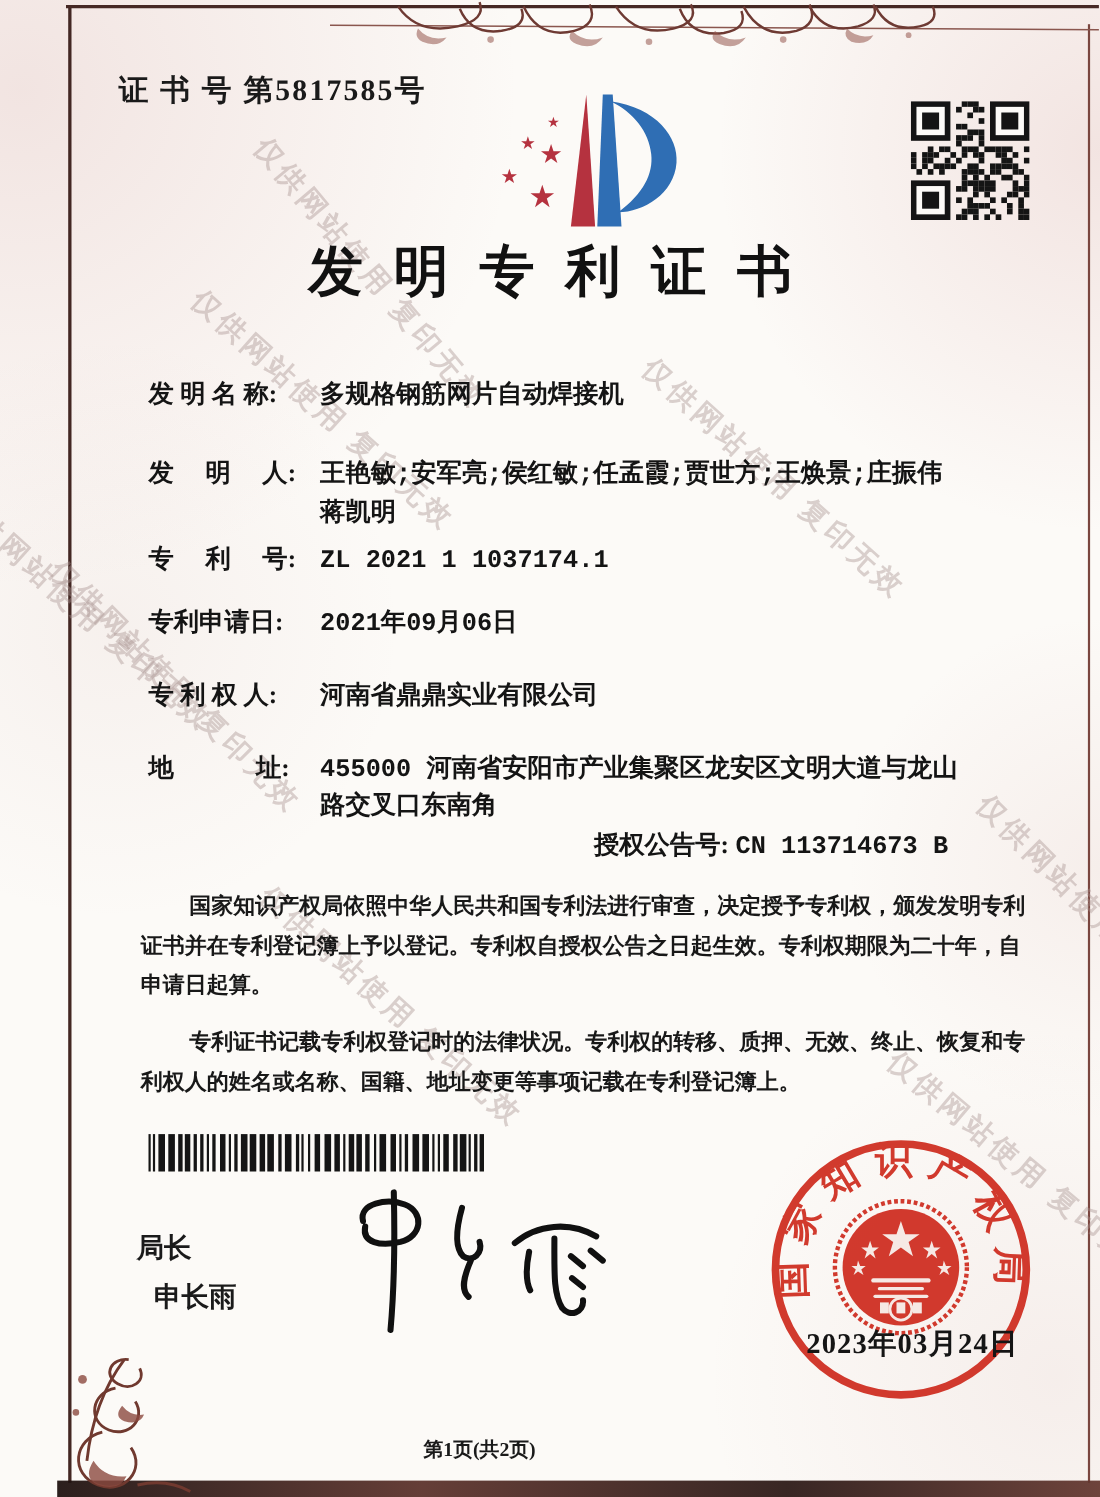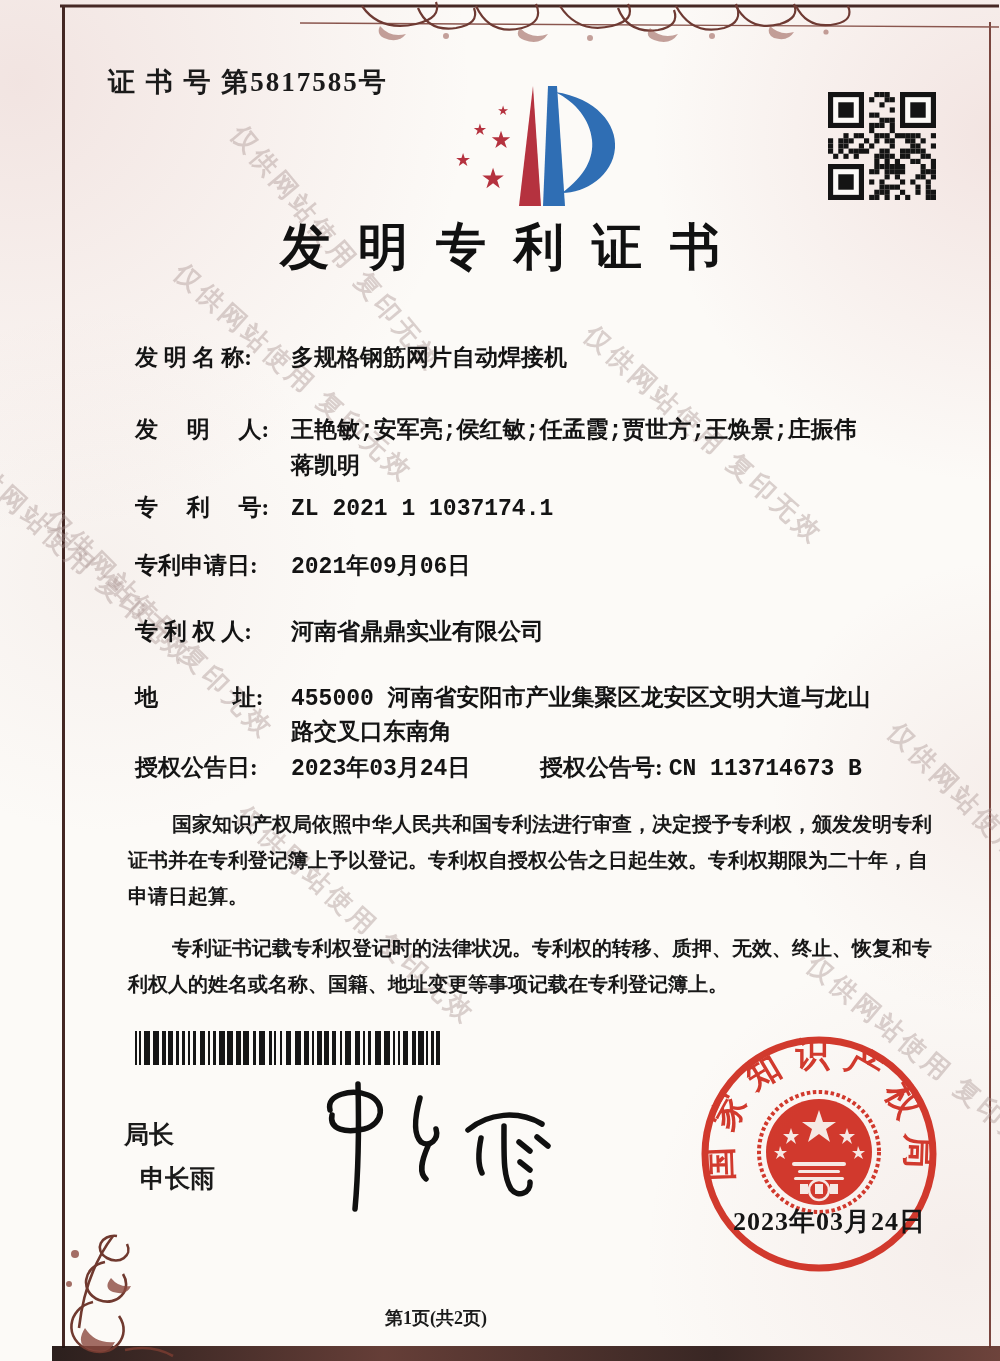--- a/index.html
+++ b/index.html
@@ -293,23 +293,20 @@
 
   <div class="abs frow" style="left:135px;top:616px">
     <span class="lbl">专 利 权 人:</span><span class="val">河南省鼎鼎实业有限公司</span>
   </div>
 
   <div class="abs frow" style="left:135px;top:682px">
     <span class="lbl">地　　　 址:</span><span class="val">455000 河南省安阳市产业集聚区龙安区文明大道与龙山</span>
   </div>
   <div class="abs cont-line" style="left:291px;top:716px">路交叉口东南角</div>
 
-  <div class="abs frow" style="left:135px;top:752px">
-    <span class="lbl">授权公告日:</span><span class="val">2023年03月24日</span>
-  </div>
   <div class="abs frow" style="left:540px;top:752px">
     <span class="lbl" style="min-width:0">授权公告号:</span><span class="val">CN 113714673 B</span>
   </div>
 
   <div class="abs body-text">
     <p>国家知识产权局依照中华人民共和国专利法进行审查，决定授予专利权，颁发发明专利证书并在专利登记簿上予以登记。专利权自授权公告之日起生效。专利权期限为二十年，自申请日起算。</p>
     <p>专利证书记载专利权登记时的法律状况。专利权的转移、质押、无效、终止、恢复和专利权人的姓名或名称、国籍、地址变更等事项记载在专利登记簿上。</p>
   </div>
 
   <div id="barcode" class="abs barcode">

